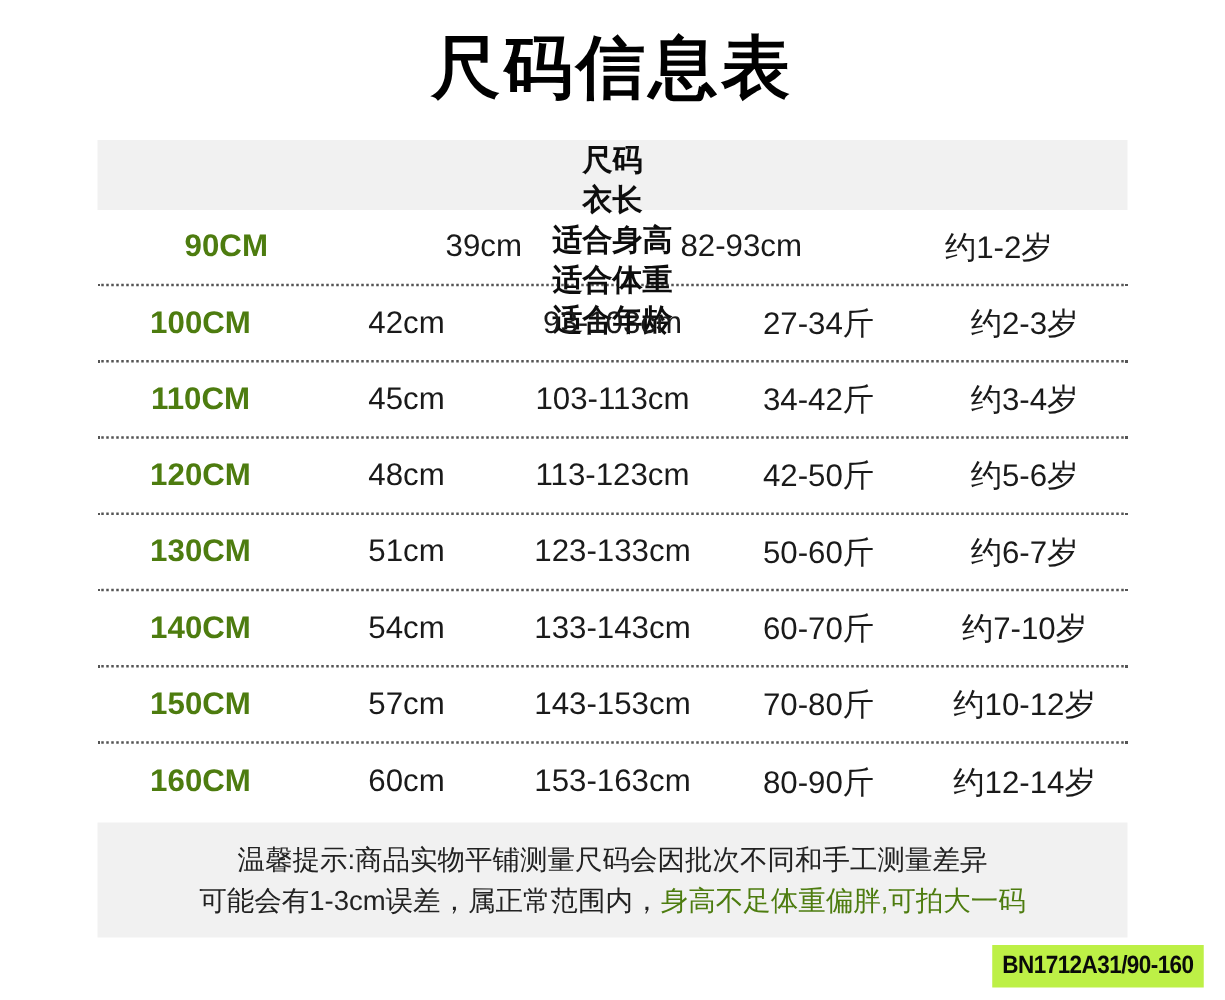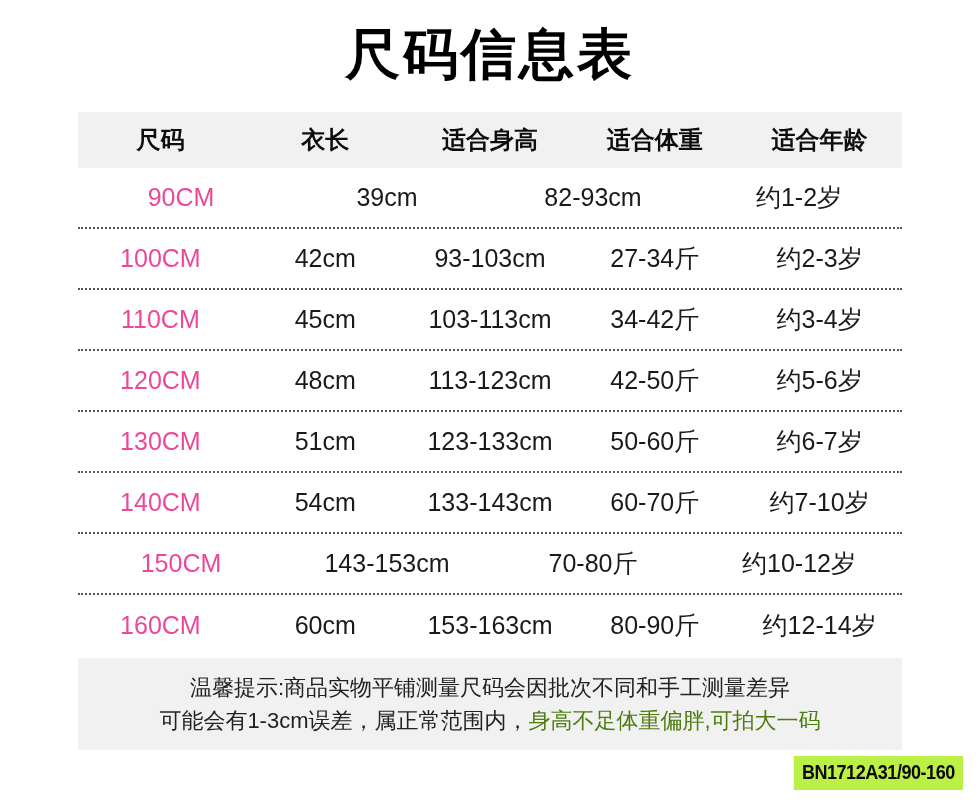--- a/index.html
+++ b/index.html
@@ -27,20 +27,21 @@
   .size-table {
     position: absolute;
     left: 78px; top: 112px;
     width: 824px;
   }
   .thead {
     display: flex;
     align-items: center;
     height: 56px;
     background: #f1f1f1;
+    flex-direction: column;
   }
   .hcell {
     flex: 1 1 20%;
     text-align: center;
     font-size: 24px;
     font-weight: 700;
     color: #0d0d0d;
   }
   .trow {
     display: flex;
@@ -48,21 +49,21 @@
     height: 61px;
     border-bottom: 2px dotted #555;
   }
   .trow:last-child { border-bottom: none; }
   .cell {
     flex: 1 1 20%;
     text-align: center;
     font-size: 25px;
     color: #1a1a1a;
   }
-  .cell.size { font-weight: 400; color: #ec4899; }
+  .cell.size { font-weight: 700; color: #4d7c0f; }
 
   .notes {
     position: absolute;
     left: 78px; top: 658px;
     width: 824px; height: 92px;
     background: #f1f1f1;
     display: flex;
     flex-direction: column;
     justify-content: center;
     align-items: center;
@@ -148,20 +149,21 @@
   <div class="trow">
     <div class="cell size">140CM</div>
     <div class="cell">54cm</div>
     <div class="cell">133-143cm</div>
     <div class="cell">60-70斤</div>
     <div class="cell">约7-10岁</div>
   </div>
 
   <div class="trow">
     <div class="cell size">150CM</div>
+    <div class="cell">57cm</div>
     <div class="cell">143-153cm</div>
     <div class="cell">70-80斤</div>
     <div class="cell">约10-12岁</div>
   </div>
 
   <div class="trow">
     <div class="cell size">160CM</div>
     <div class="cell">60cm</div>
     <div class="cell">153-163cm</div>
     <div class="cell">80-90斤</div>

